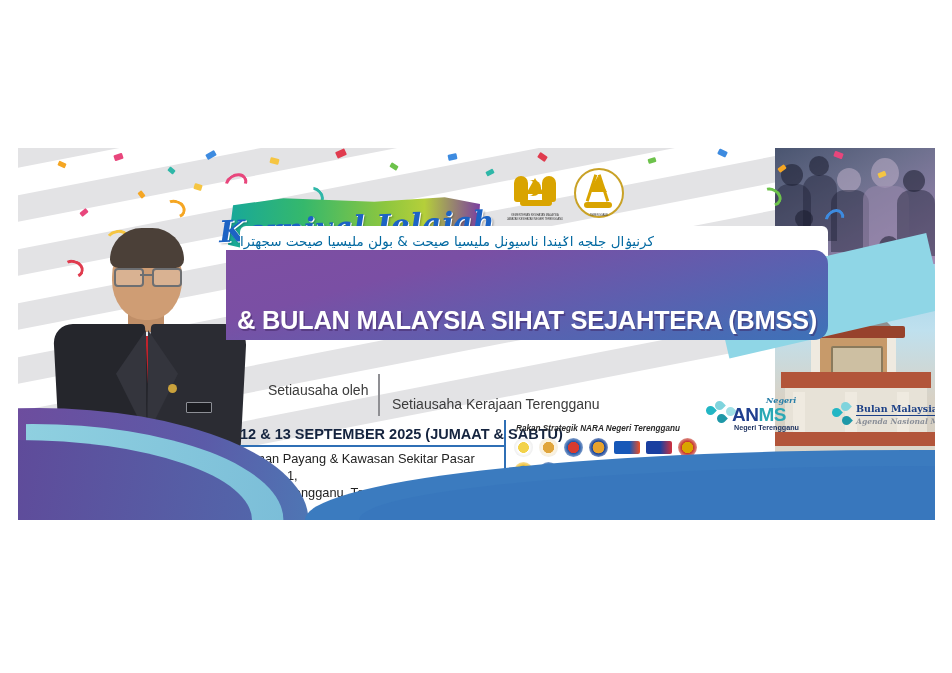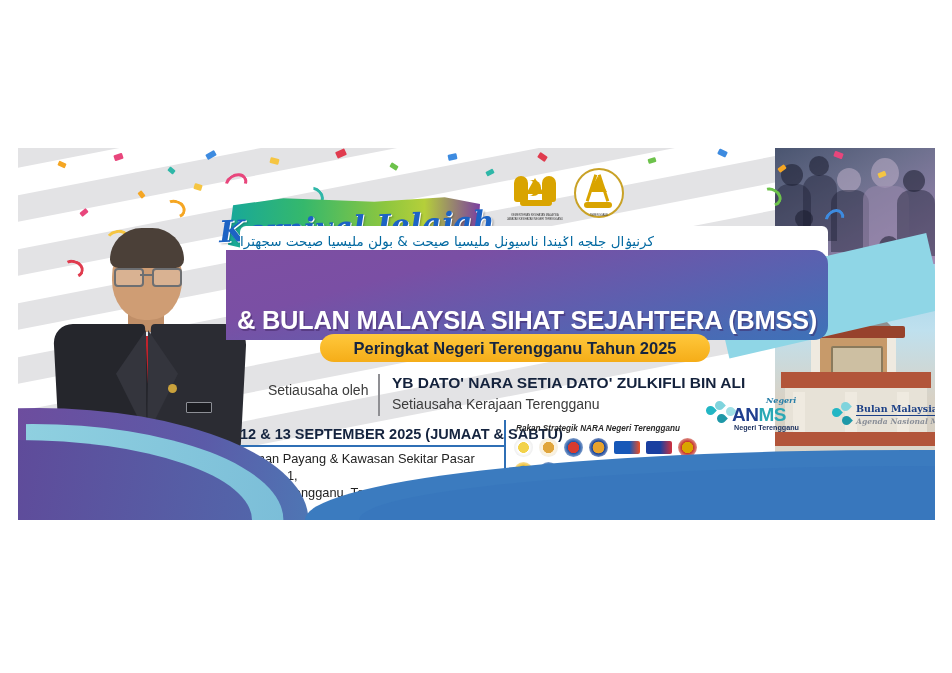--- a/index.html
+++ b/index.html
@@ -322,26 +322,24 @@
 
     <div class="brush"></div>
     <div class="brush-txt">Karnival Jelajah</div>
 
     <div class="jawi">كرنيۏال جلجه اݢيندا ناسيونل مليسيا صيحت &amp; بولن مليسيا صيحت سجهترا</div>
 
     <div class="title-panel">
       <div class="t t2">&amp; BULAN MALAYSIA SIHAT SEJAHTERA (BMSS)</div>
     </div>
 
-    <div class="pill">Peringkat Negeri Terengganu Tahun 2025</div>
 
     <div class="perasmian">
       <div class="per-label">Setiausaha oleh</div>
       <div class="per-rule"></div>
-      <div class="per-name">YB DATO' NARA SETIA DATO' ZULKIFLI BIN ALI</div>
       <div class="per-sub">Setiausaha Kerajaan Terengganu</div>
     </div>
 
     <div class="dateblk">
       <div class="date-main">12 &amp; 13 SEPTEMBER 2025 (JUMAAT &amp; SABTU)</div>
       <div class="date-rule"></div>
       <div class="date-sub">Laman Payang &amp; Kawasan Sekitar Pasar Payang 1,</div>
       <div class="date-sub" style="margin-top:0">Kuala Terengganu, Terengganu</div>
     </div>
 

